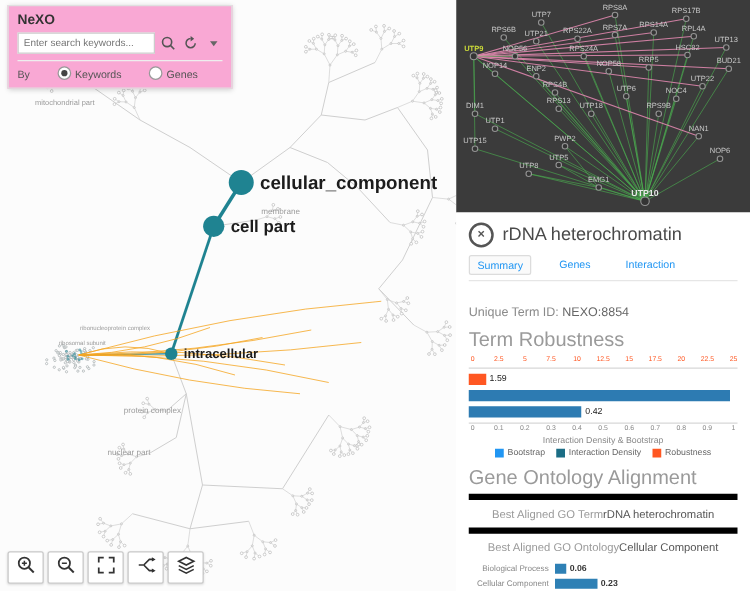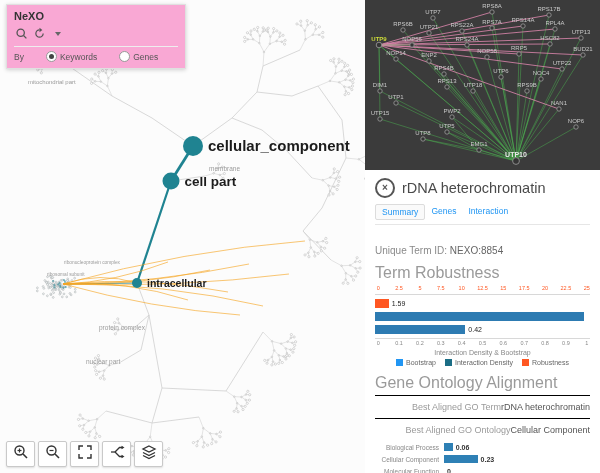--- a/index.html
+++ b/index.html
@@ -36,39 +36,39 @@
   .network-pane{position:absolute;left:365px;top:0;width:235px;height:170px;background:#3b3b3b;}
 
   
   .detail-pane{position:absolute;left:365px;top:170px;width:235px;height:303px;background:#fff;
     padding:8px 10px;box-sizing:border-box;overflow:hidden;}
   .detail-header{display:flex;align-items:center;gap:7px;}
   .close-btn{width:16px;height:16px;border:2px solid #555;border-radius:50%;color:#555;
     font-size:10px;line-height:1;display:flex;align-items:center;justify-content:center;
     font-weight:bold;cursor:pointer;flex:none;}
   .detail-title{font-size:14.5px;color:#4a4a4a;}
-  .tabs{display:flex;gap:0;margin-top:6px;border-bottom:1px solid #e6e6e6;padding-bottom:4px;}
+  .tabs{display:flex;gap:16px;margin-top:6px;border-bottom:1px solid #e6e6e6;padding-bottom:4px;}
   .tab{font-size:8.5px;color:#2196f3;padding:2px 6px;cursor:pointer;}
   .tab.active{border:1px solid #dcdcdc;border-radius:2px;background:#fafafa;}
   .term-id-row{font-size:10px;color:#8a8a8a;margin-top:20px;}
   .term-id-row .val{color:#666;}
   .section-title{font-size:16px;color:#9a9a9a;margin-top:8px;margin-bottom:3px;}
   .axis{position:relative;height:8px;}
   .axis .tick{position:absolute;transform:translateX(-50%);font-size:5.5px;color:#888;
     top:0;white-space:nowrap;}
   .axis.orange .tick{color:#ff5722;}
   .axis-rule{height:1px;background:#d8d8d8;margin:1px 0;}
   .bar-row{height:9px;margin:4px 0;display:flex;align-items:center;}
   .bar{height:9px;flex:none;}
   .bar-label{font-size:7px;color:#222;margin-left:3px;}
   .axis-title{text-align:center;font-size:7px;color:#888;margin-top:1px;}
   .legend{display:flex;justify-content:center;gap:9px;margin-top:3px;}
   .legend-item{display:flex;align-items:center;gap:3px;font-size:7px;color:#666;}
   .legend-swatch{width:7px;height:7px;flex:none;}
-  .kv-row{display:flex;justify-content:flex-end;border-top:1px solid #000000;
+  .kv-row{display:flex;justify-content:center;border-top:5px solid #000000;
     padding:6px 0;font-size:9px;}
   .kv-key{color:#9a9a9a;}
   .kv-val{color:#555;text-align:right;}
   .mini-row{display:flex;align-items:center;height:12px;}
   .mini-cat{width:64px;font-size:6.5px;color:#888;text-align:right;padding-right:5px;flex:none;}
   .mini-bar-area{flex:1;display:flex;align-items:center;}
   .mini-bar{height:8px;flex:none;}
   .mini-label{font-size:7px;font-weight:bold;color:#333;margin-left:3px;}
   .mini-axis-wrap{margin-left:69px;}
 </style>
@@ -917,20 +917,21 @@
         <text x="208" y="151.25" font-size="15" fill="#1c1c1c" font-weight="600" font-family="&quot;Liberation Sans&quot;,sans-serif">cellular_component</text>
         <circle cx="171" cy="181" r="8.5" fill="#1f8391"></circle>
         <text x="184.5" y="185.725" font-size="13.5" fill="#1c1c1c" font-weight="600" font-family="&quot;Liberation Sans&quot;,sans-serif">cell part</text>
         <circle cx="137" cy="283" r="5" fill="#1f8391"></circle>
         <text x="147" y="286.675" font-size="10.5" fill="#1c1c1c" font-weight="600" font-family="&quot;Liberation Sans&quot;,sans-serif">intracellular</text>
       </svg>
 
     <div class="search-card">
       <div class="search-title">NeXO</div>
       <div class="search-row">
+        <input class="search-input" placeholder="Enter search keywords..." style="">
         <span class="icon-btn">
           <svg width="13" height="13" viewBox="0 0 16 16">
               <circle cx="7" cy="7" r="4.5" fill="none" stroke="#555" stroke-width="1.6"></circle>
               <line x1="10.5" y1="10.5" x2="14" y2="14" stroke="#555" stroke-width="1.6"></line>
             </svg>
         </span>
         <span class="icon-btn">
           <svg width="13" height="13" viewBox="0 0 16 16">
               <path d="M12.5 8A4.5 4.5 0 1 1 8 3.5" stroke="#555" fill="none" stroke-width="1.5"></path>
               <polygon points="8,1 8,6.5 11.5,3.8" fill="#555"></polygon>

